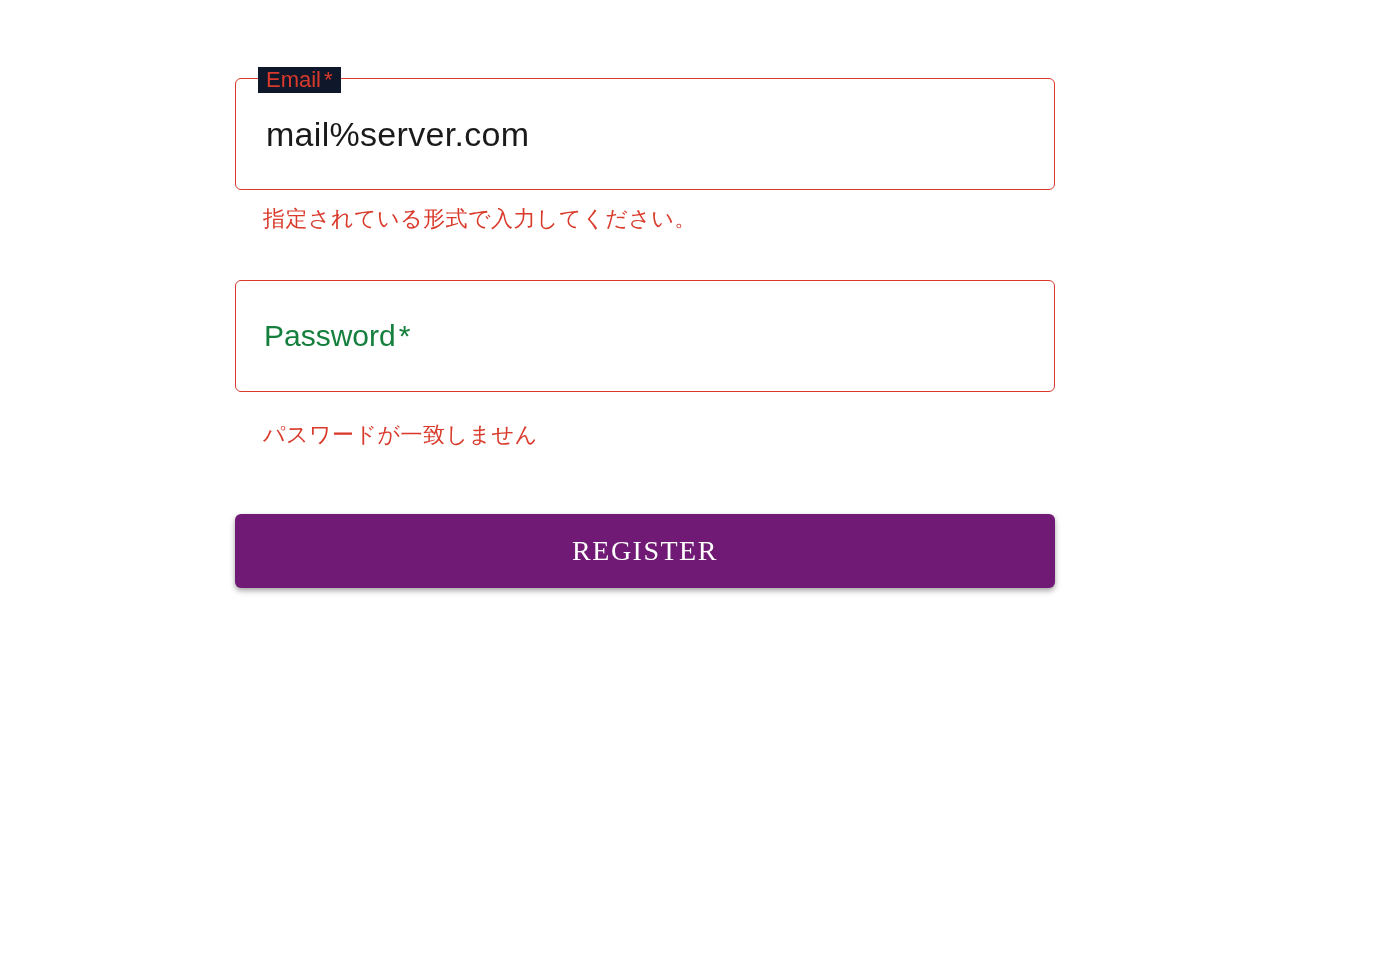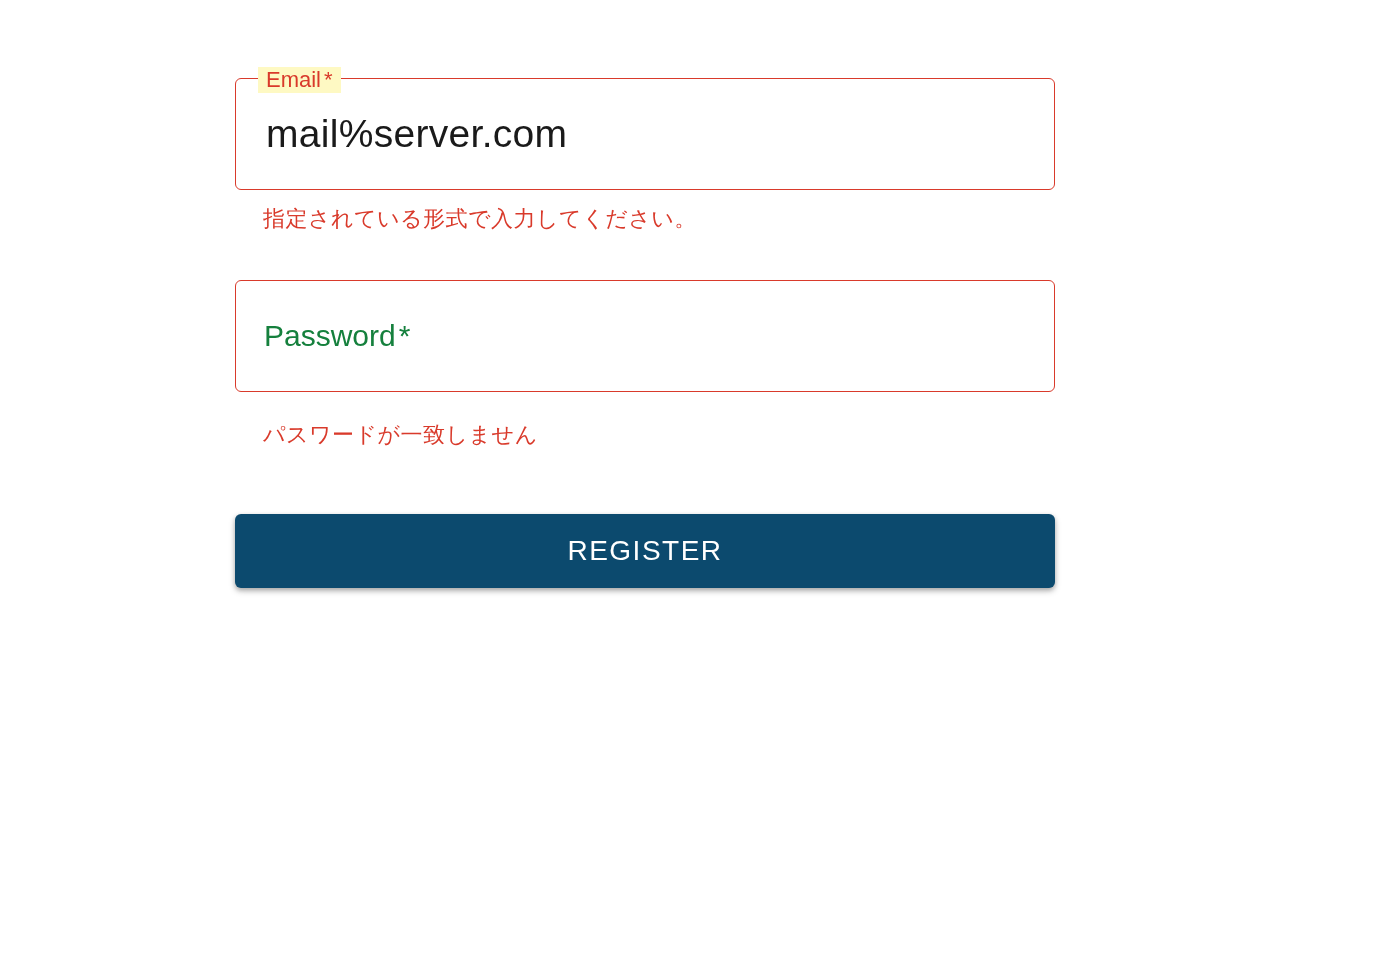--- a/index.html
+++ b/index.html
@@ -29,37 +29,37 @@
       align-items: center;
       padding: 0 28px;
     }
     .field-box.no-float {
       
     }
     .float-label {
       position: absolute;
       top: -12px;
       left: 22px;
-      background: #fef9c3;
+      background: #0f172a;
       padding: 0 8px;
       font-size: 22px;
       color: #d93a2b;
     }
     .inline-label {
       font-size: 30px;
       color: #15803d;
       pointer-events: none;
     }
     .asterisk {
       margin-left: 3px;
     }
     .input {
       border: none;
       outline: none;
-      font-size: 39px;
+      font-size: 34px;
       color: #1a1a1a;
       width: 100%;
       background: transparent;
       font-family: inherit;
       letter-spacing: 0.3px;
     }
     .helper-text {
       color: #d93a2b;
       font-size: 22px;
       margin-top: 14px;
@@ -72,29 +72,29 @@
     }
     .dots {
       font-size: 28px;
       color: #000000;
       letter-spacing: 1px;
       font-weight: bold;
     }
     .register-btn {
       width: 100%;
       height: 74px;
-      background: #0c4a6e;
+      background: #701a75;
       color: #ffffff;
       border: none;
       border-radius: 6px;
       font-size: 28px;
       letter-spacing: 1.5px;
       cursor: pointer;
       box-shadow: 0 3px 6px rgba(0,0,0,0.25), 0 2px 4px rgba(0,0,0,0.15);
-      font-family: Liberation Sans, sans-serif;
+      font-family: Liberation Serif, serif;
     }
   </style>
 </head>
 <body>
 
 <div class="form-container">
 
   
   <div class="field-group">
     <div class="field-box">

